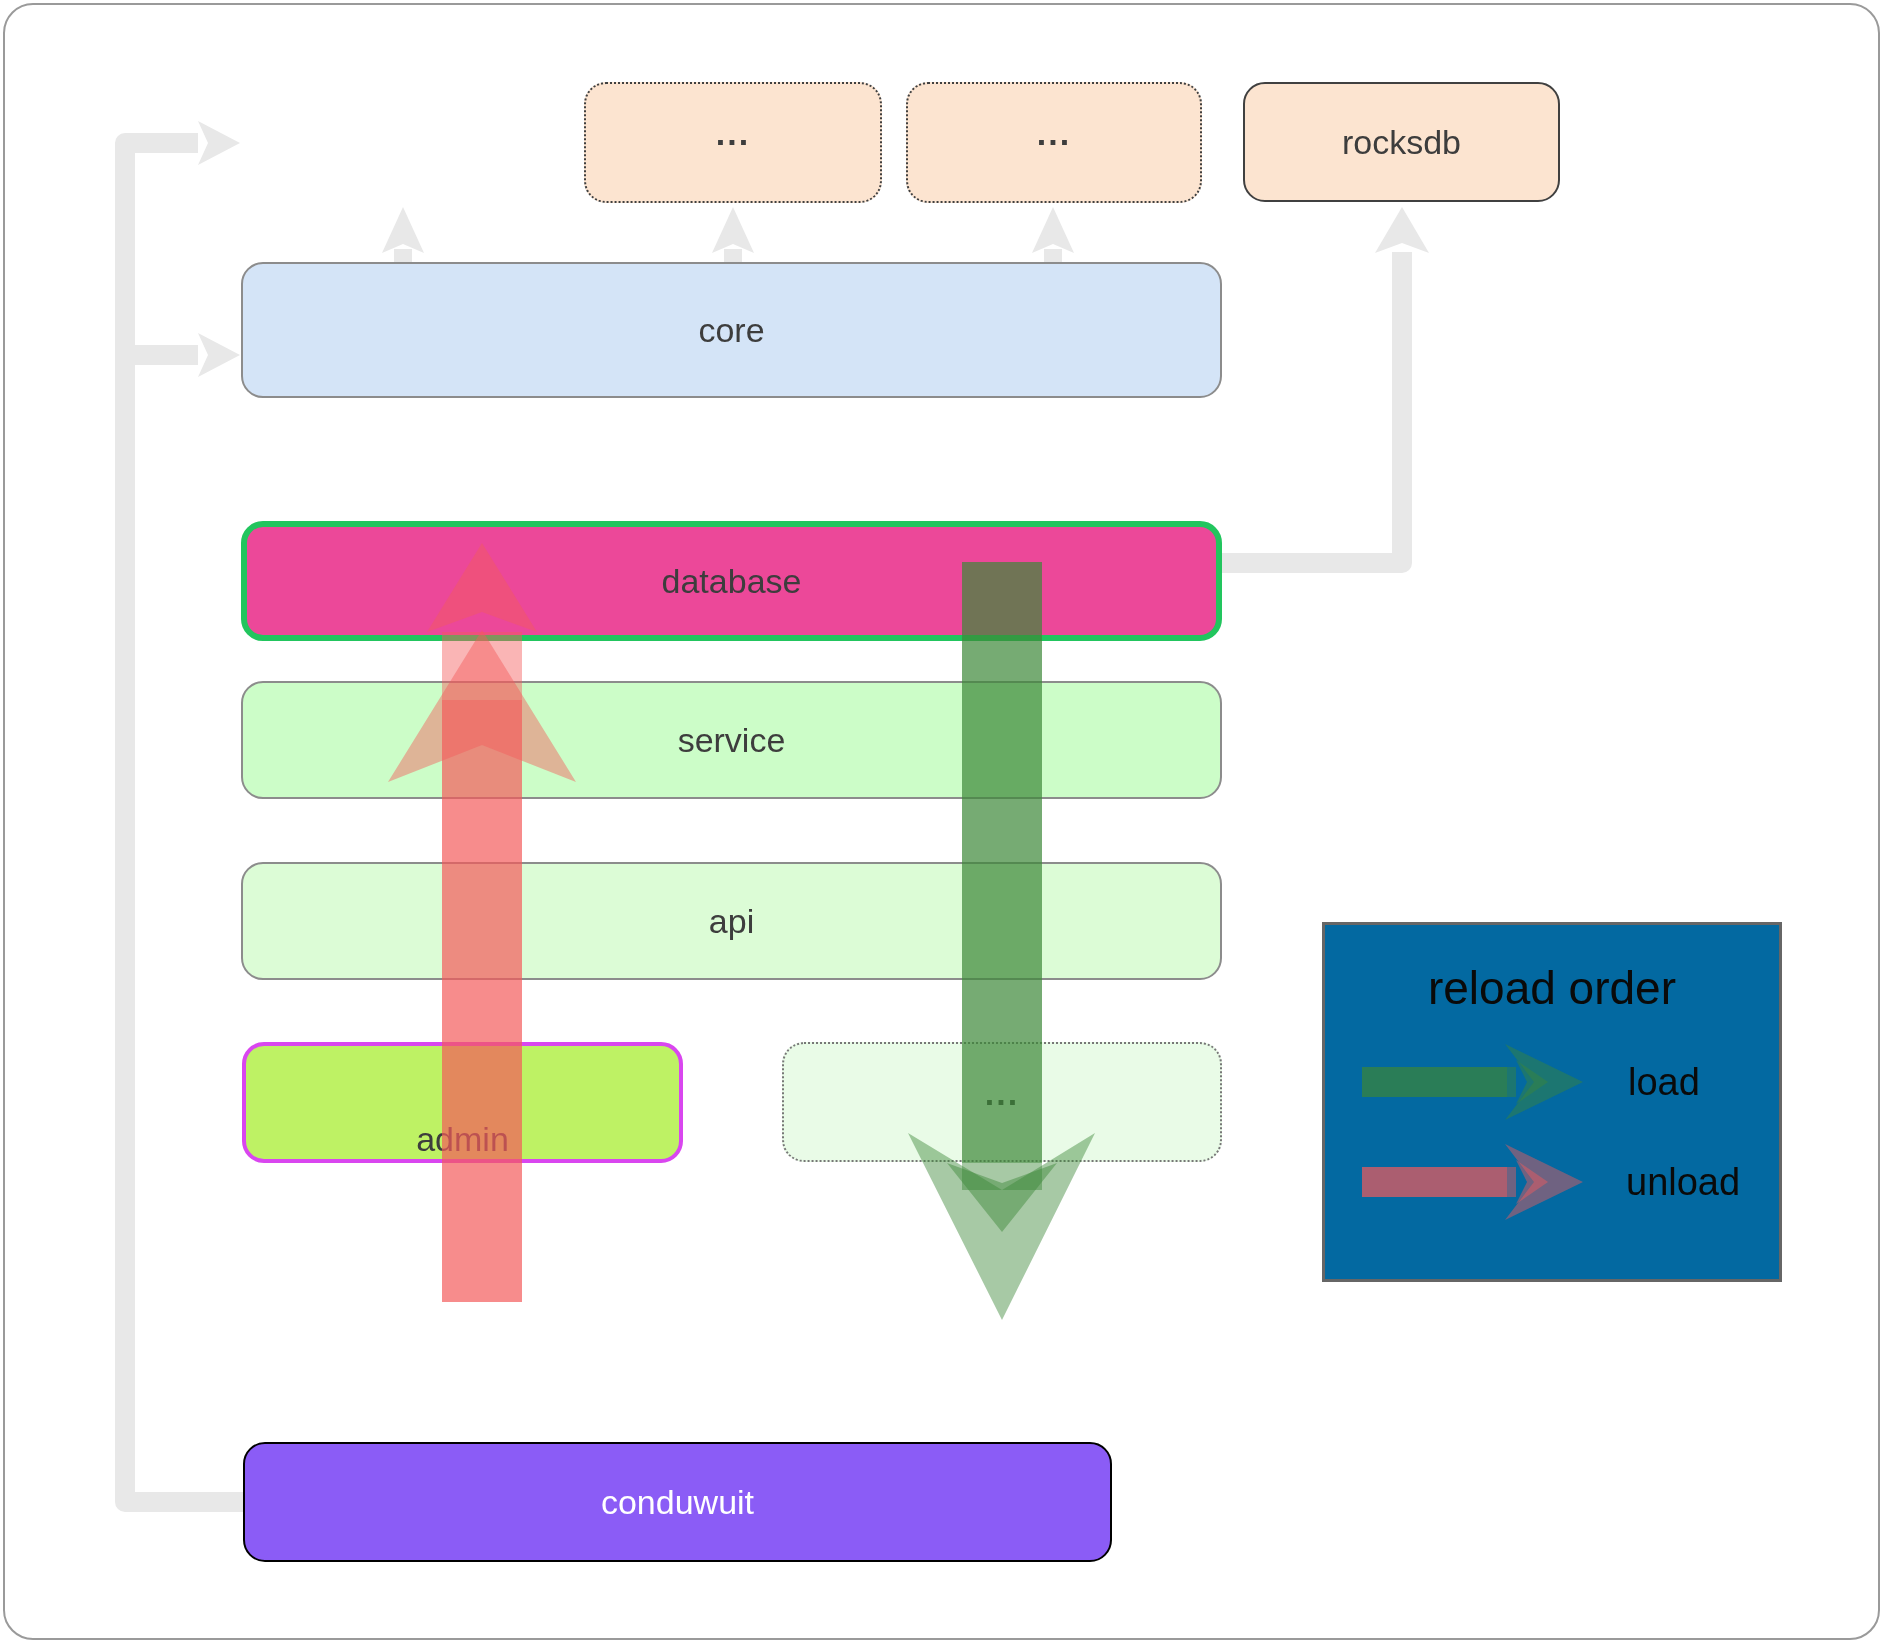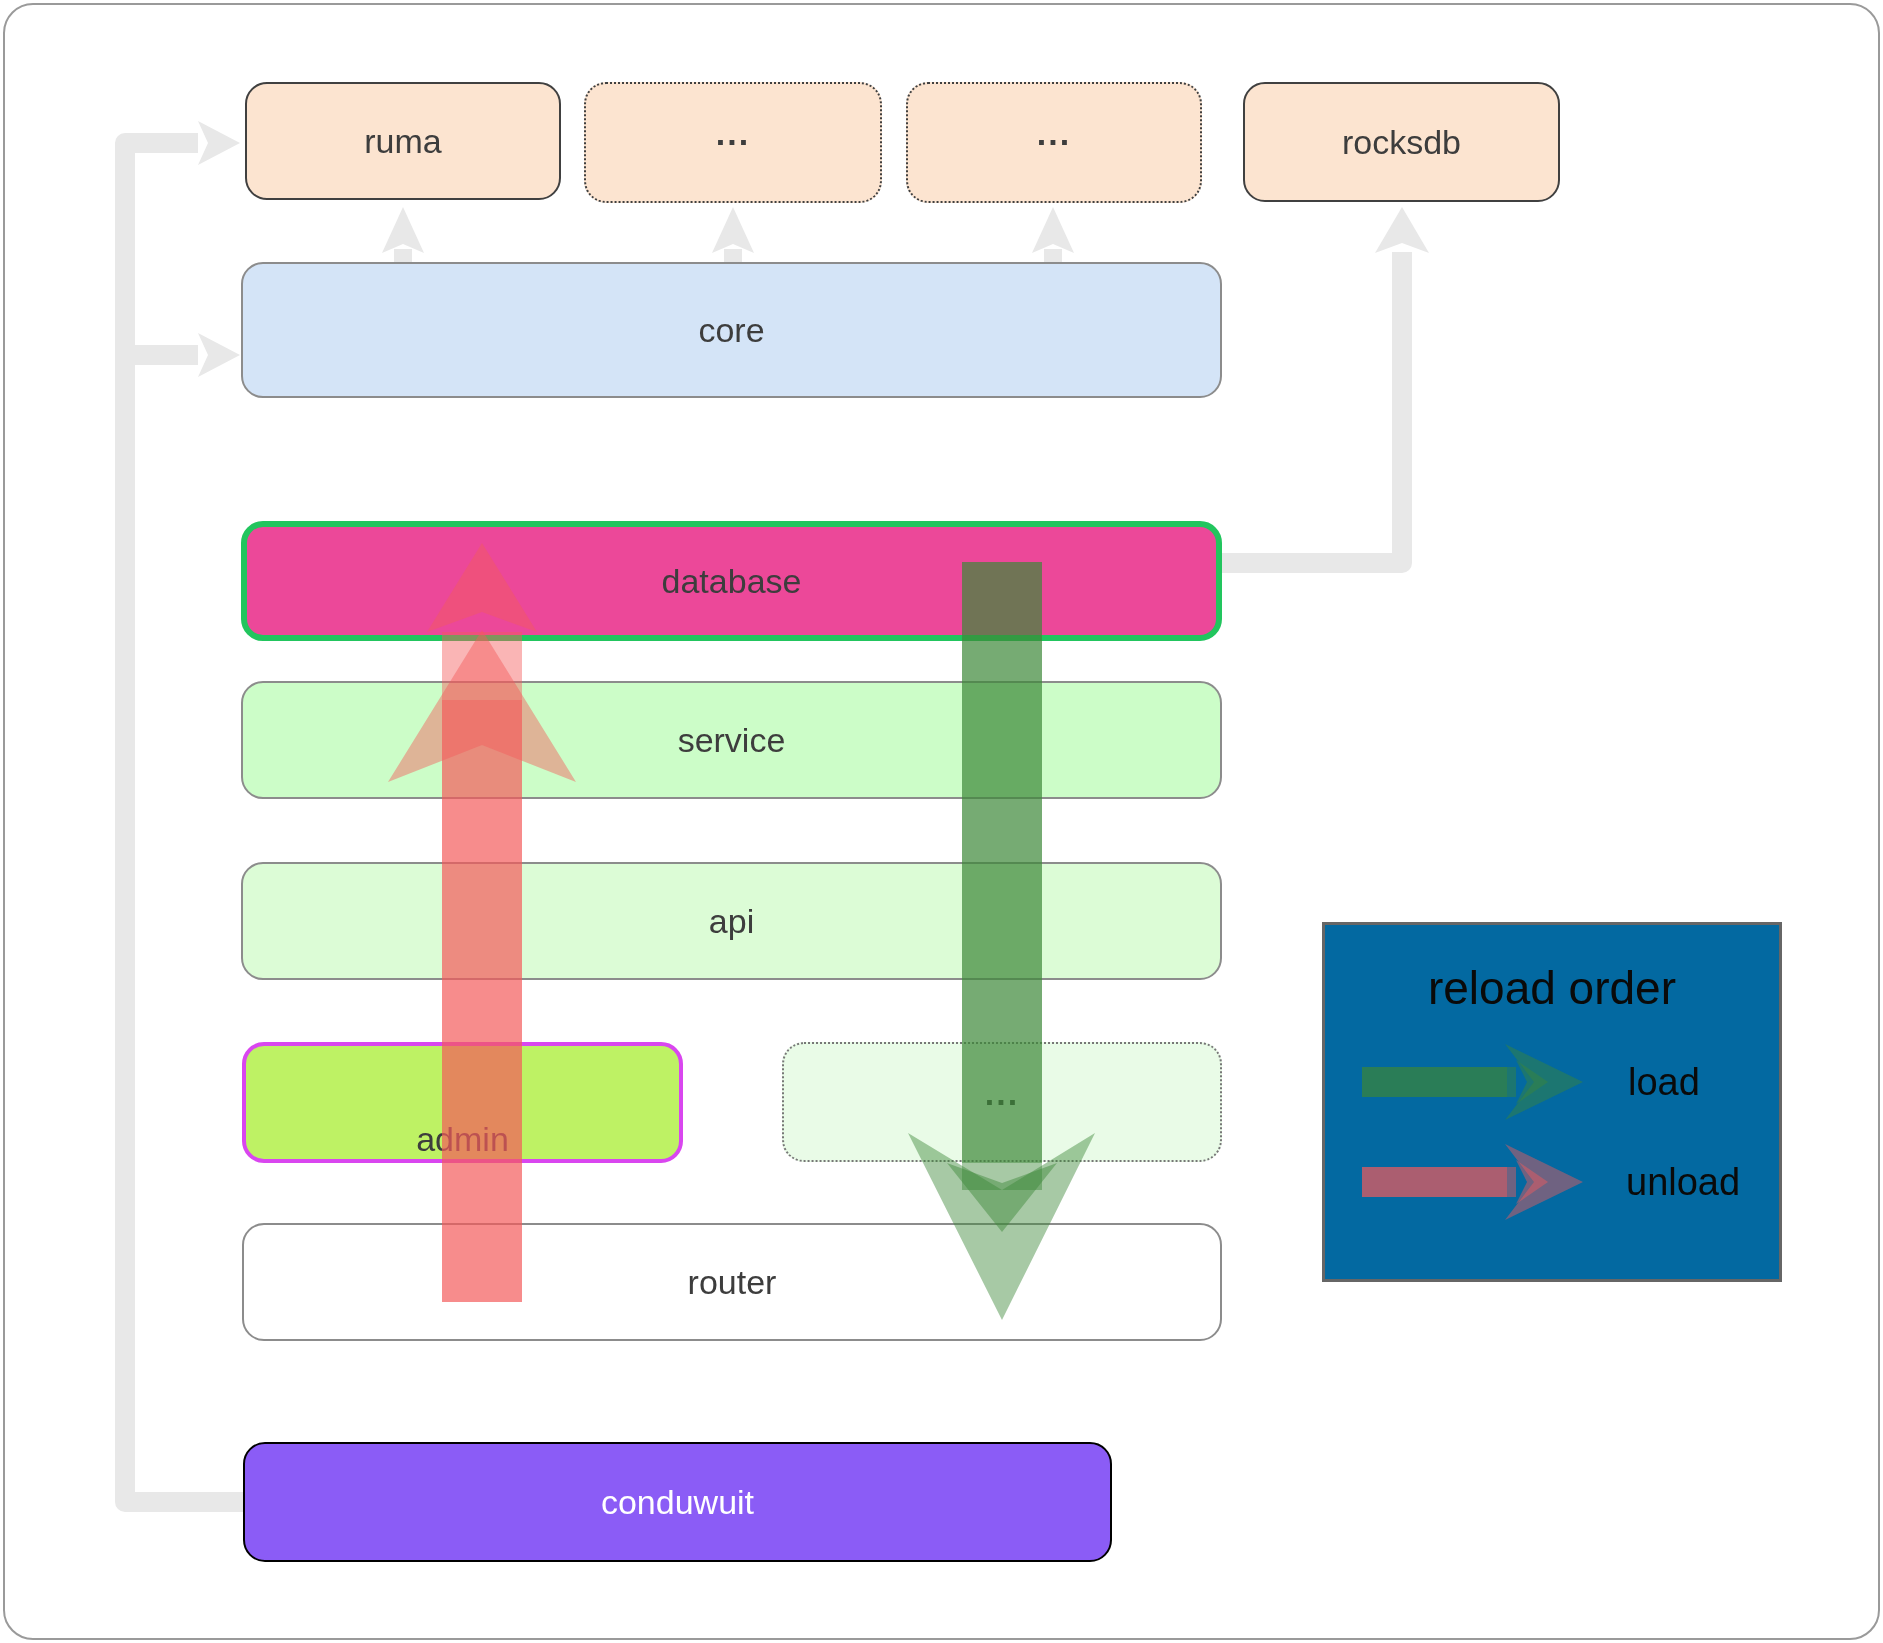--- a/index.html
+++ b/index.html
@@ -83,23 +83,20 @@
     <path class="gray-tail" d="M 1053 262 L 1053 249"></path>
     <polygon class="gray-head" points="1053,207 1032,253 1053,244 1074,253"></polygon>
   </svg>
 
   <div class="legend">
     <div class="legend-title">reload order</div>
     <span class="legend-label load">load</span>
     <span class="legend-label unload">unload</span>
   </div>
 
-  <div class="node n-ruma">
-    <span>ruma</span>
-  </div>
   <div class="node n-etop1">
     <span class="dots">...</span>
   </div>
   <div class="node n-etop2">
     <span class="dots">...</span>
   </div>
   <div class="node n-rocksdb">
     <span>rocksdb</span>
   </div>
   <div class="node n-core">
@@ -112,23 +109,20 @@
     <span>service</span>
   </div>
   <div class="node n-api">
     <span>api</span>
   </div>
   <div class="node n-admin">
     <span>admin</span>
   </div>
   <div class="node n-eadmin">
     <span class="dots">...</span>
-  </div>
-  <div class="node n-router">
-    <span>router</span>
   </div>
   <div class="node n-conduwuit">
     <span>conduwuit</span>
   </div>
 
   <svg id="overlay" class="layer">
 
     <g fill-opacity="0.45" fill="#f55a5a">
       <rect x="442" y="632" width="80" height="670"></rect>
       <polygon points="482,543 427,632 482,612 537,632"></polygon>

